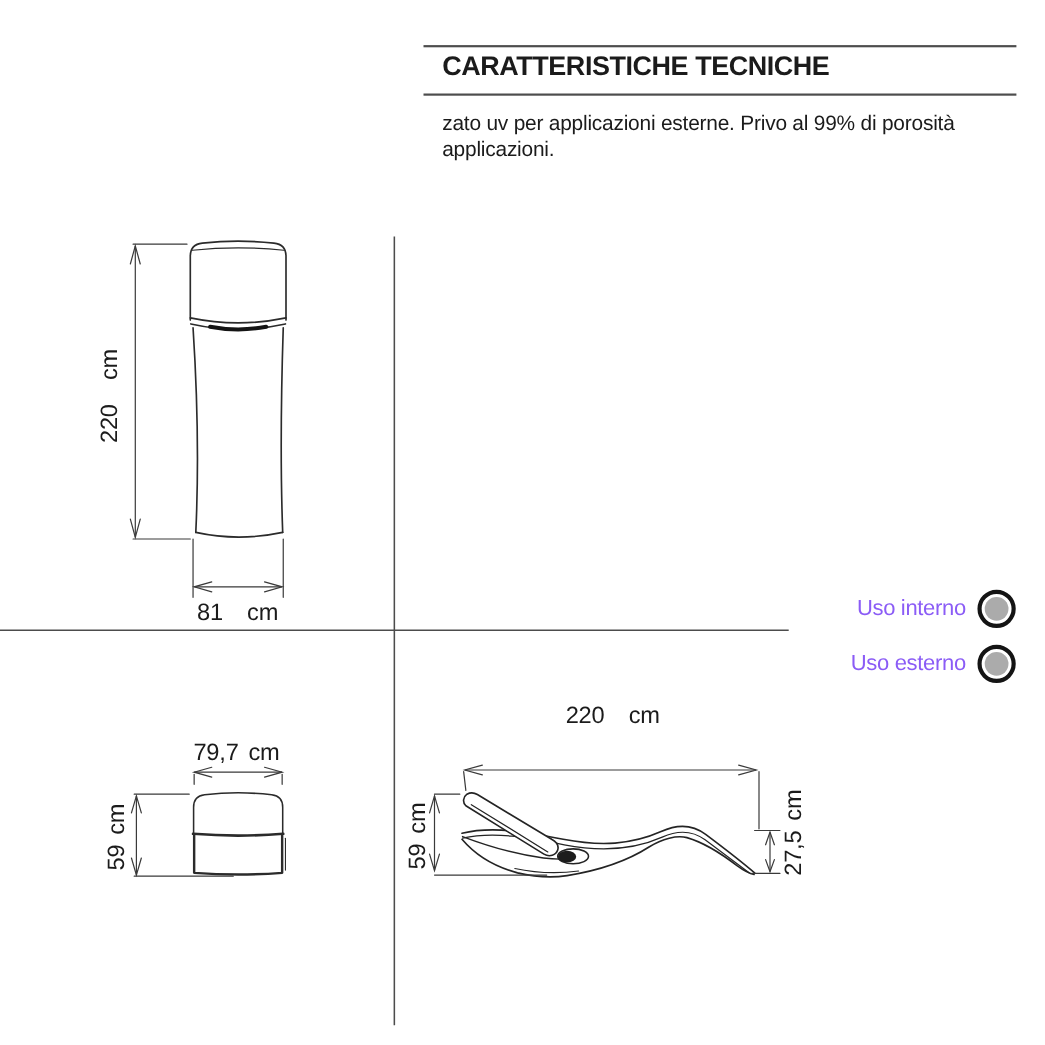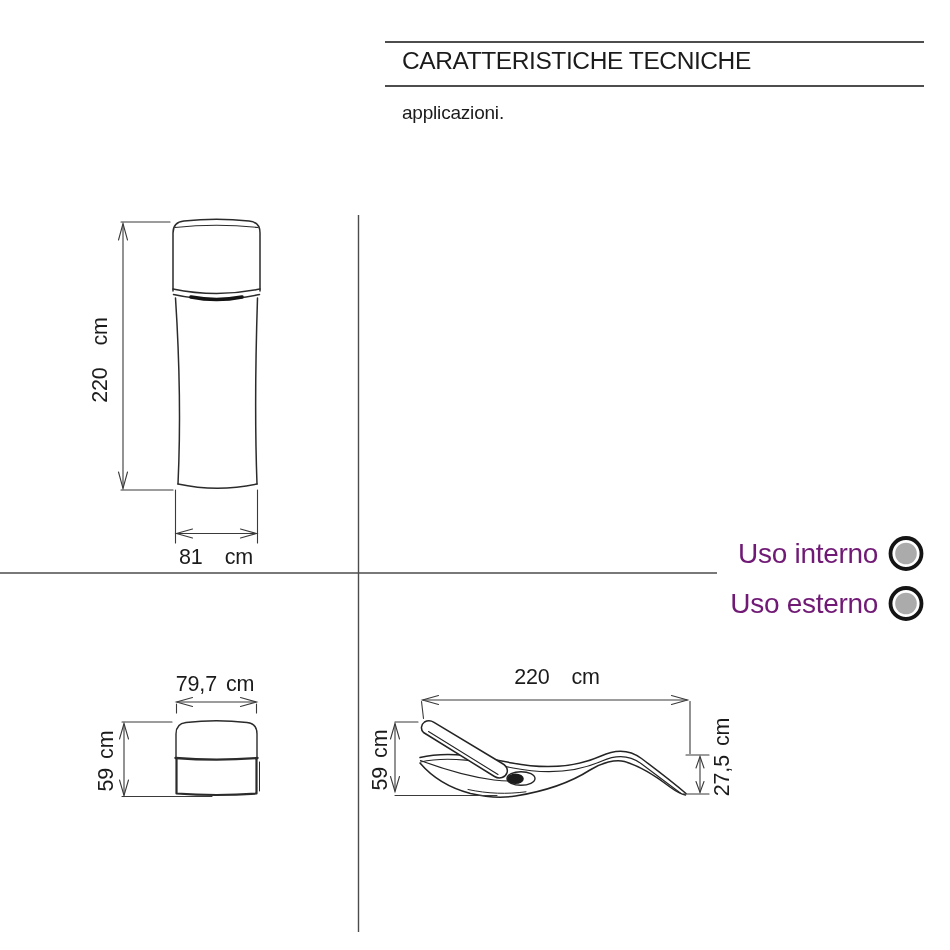--- a/index.html
+++ b/index.html
@@ -7,28 +7,28 @@
     width:950px;height:950px;position:relative;overflow:hidden;
     background:#ffffff;color:#1b1b1b;
     font-family:"Liberation Sans", sans-serif;
   }
   .art{position:absolute;left:0;top:0;width:950px;height:950px}
   .rule{position:absolute;left:385px;width:539px;height:2px;background:#4d4d4d}
   .rule-top{top:41px}
   .rule-bottom{top:85px}
   .title{
     position:absolute;left:402px;top:49px;margin:0;
-    font-size:24.5px;font-weight:400;letter-spacing:-0.4px;line-height:1;color:#1b1b1b;
+    font-size:24.5px;font-weight:700;letter-spacing:-0.4px;line-height:1;color:#1b1b1b;
     white-space:nowrap;
   }
   .desc{position:absolute;left:402px;top:101px;font-size:19px;line-height:23.6px;letter-spacing:-0.2px}
   .desc-line{white-space:pre}
   .usage-label{
     position:absolute;right:72px;transform:translateY(-50%);
-    font-size:28px;letter-spacing:-0.3px;color:#701a75;white-space:nowrap;
+    font-size:20px;letter-spacing:-0.3px;color:#8b5cf6;white-space:nowrap;
   }
   .dim{
     position:absolute;font-size:21.5px;letter-spacing:-0.2px;color:#1b1b1b;
     white-space:nowrap;transform:translate(-50%,-50%);
   }
   .dim.v{transform:translate(-50%,-50%) rotate(-90deg)}
   .gw{margin-left:22px}
   .gs{margin-left:9px}
 </style>
 </head>
@@ -118,39 +118,40 @@
     <circle cx="906" cy="603.5" r="15.5" fill="none" stroke-width="3.8" stroke="#141414"></circle>
     <circle cx="906" cy="603.5" r="10.8" stroke="none" fill="#ababab"></circle>
   </g>
 </svg>
 
 <div class="rule rule-top"></div>
 <h1 class="title">CARATTERISTICHE TECNICHE</h1>
 <div class="rule rule-bottom"></div>
 
 <div class="desc">
+  <div class="desc-line">zato uv per applicazioni esterne. Privo al 99% di porosità</div>
   <div class="desc-line">applicazioni.</div>
 </div>
 
 <span class="usage-label" style="top:553.5px">Uso interno</span>
 <span class="usage-label" style="top:603.5px">Uso esterno</span>
 
 <div class="dim v" style="left:100px;top:360px">
   <span>220</span><span class="gw">cm</span>
 </div>
 <div class="dim" style="left:216px;top:557px">
   <span>81</span><span class="gw">cm</span>
 </div>
 <div class="dim" style="left:215px;top:684px">
   <span>79,7</span><span class="gs">cm</span>
 </div>
 <div class="dim v" style="left:106px;top:761px">
   <span>59</span><span class="gs">cm</span>
 </div>
-<div class="dim" style="left:557px;top:677px">
+<div class="dim" style="left:557px;top:651px">
   <span>220</span><span class="gw">cm</span>
 </div>
 <div class="dim v" style="left:380px;top:760px">
   <span>59</span><span class="gs">cm</span>
 </div>
 <div class="dim v" style="left:722px;top:757px">
   <span>27,5</span><span class="gs">cm</span>
 </div>
 
 </body></html>

